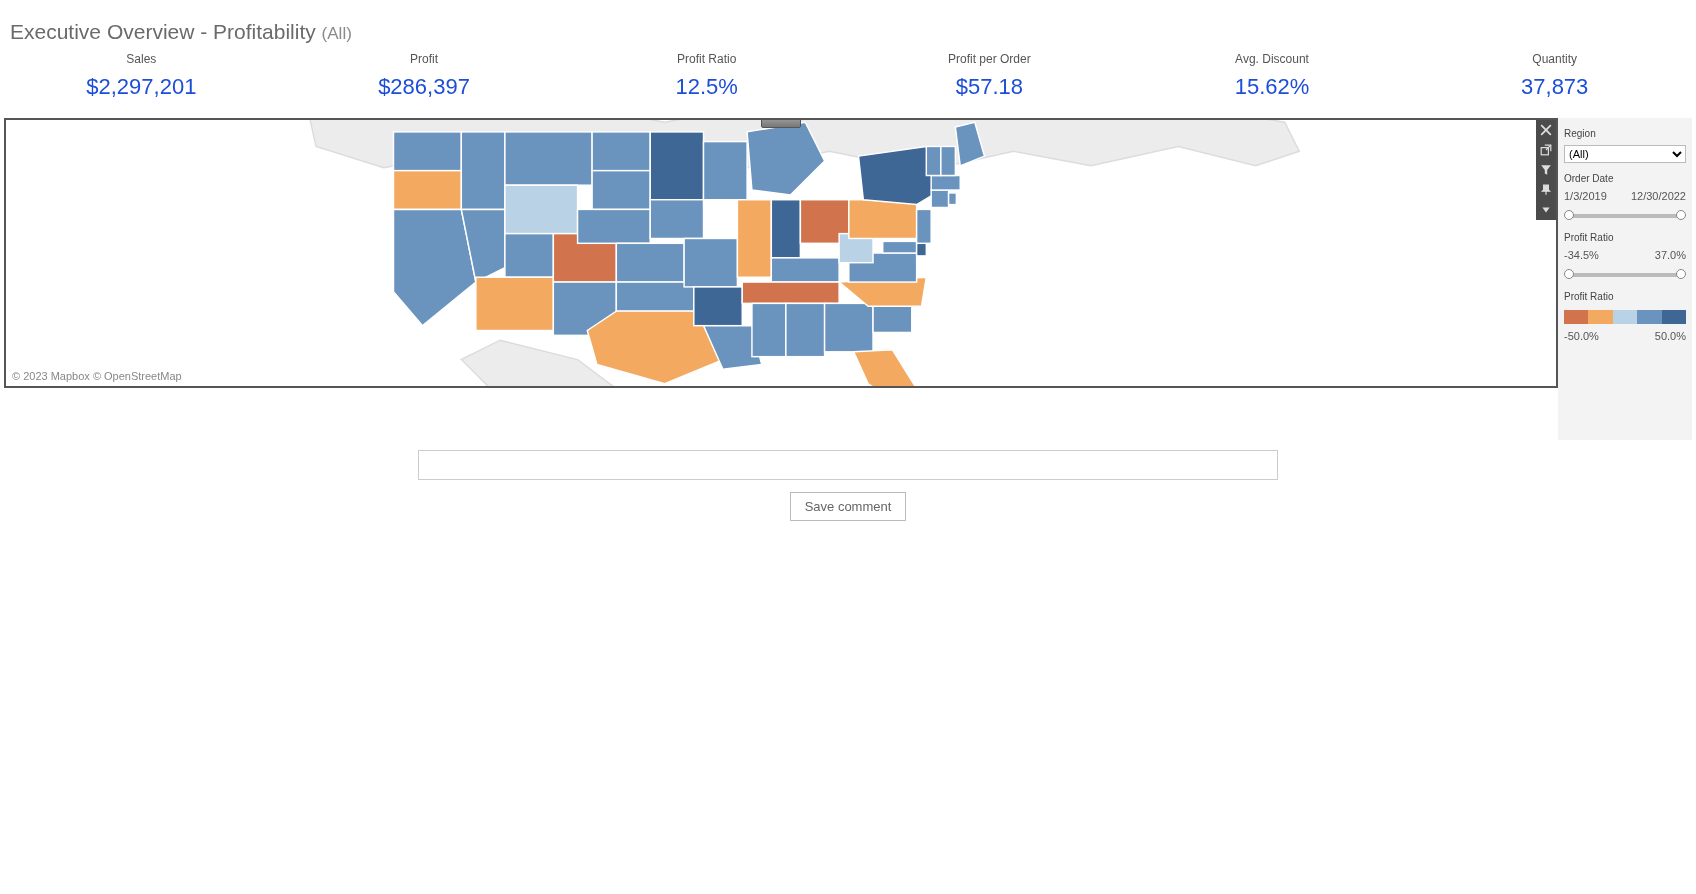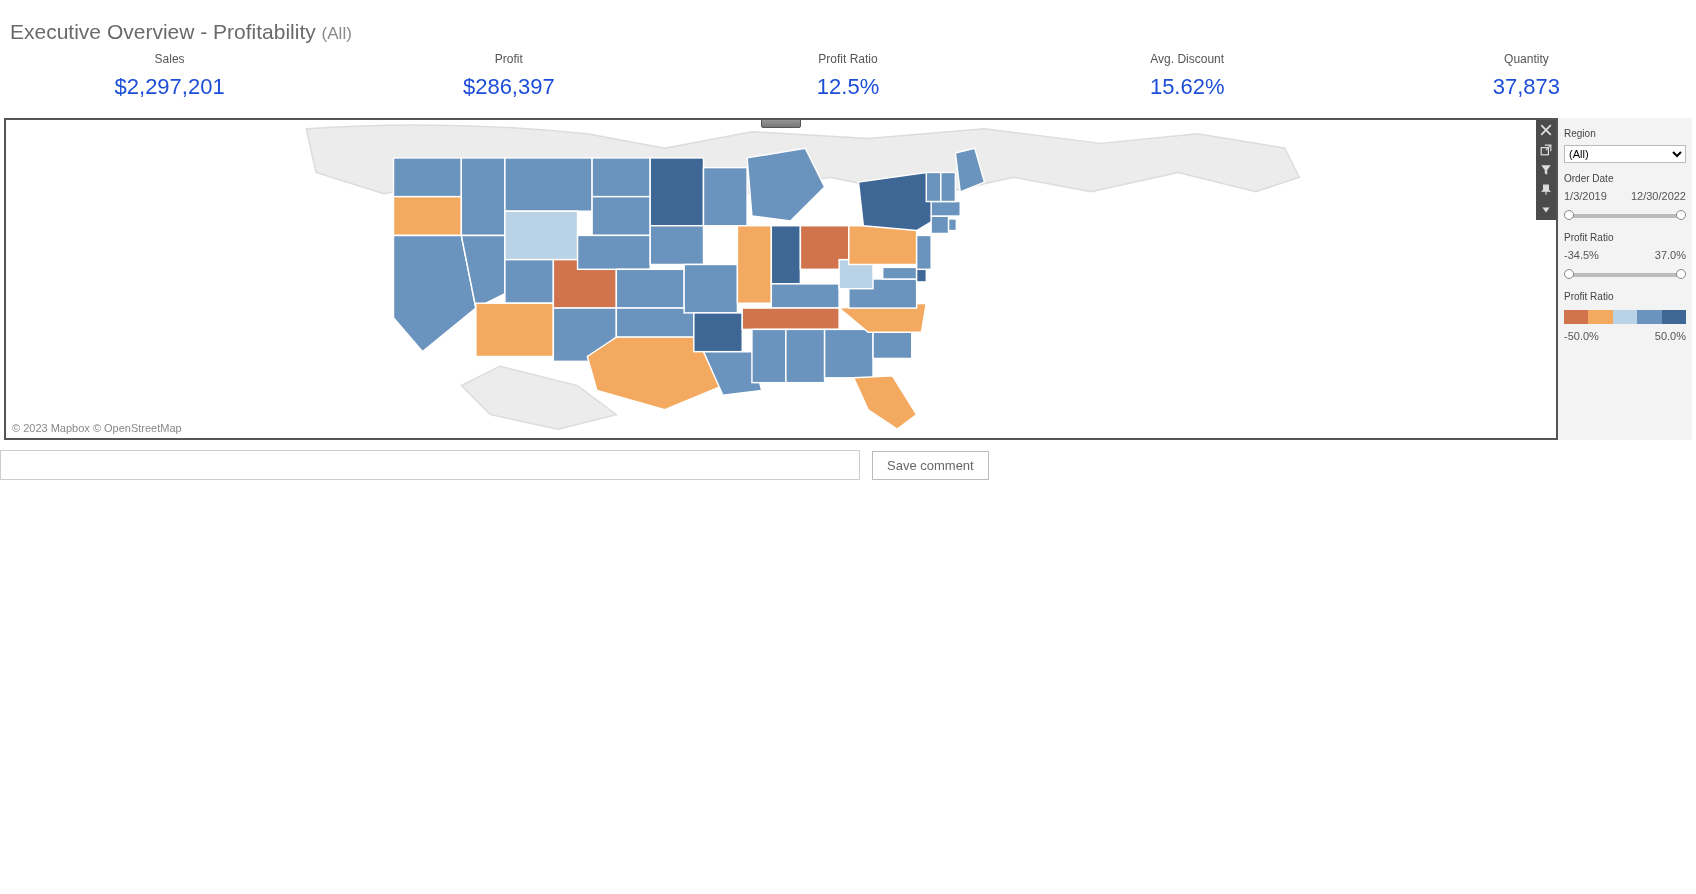--- a/index.html
+++ b/index.html
@@ -41,21 +41,21 @@
 
   .main-area {
     display: flex;
     width: calc(100% - 8px);
     margin-left: 4px;
   }
   .map-container {
     position: relative;
     flex: 1;
     border: 2px solid #555;
-    height: 322px;
+    height: 270px;
     overflow: hidden;
   }
   .map-handle {
     position: absolute;
     top: -2px;
     left: 50%;
     transform: translateX(-50%);
     width: 40px;
     height: 10px;
     background: linear-gradient(#999,#777);
@@ -152,21 +152,21 @@
   .legend-strip div { flex:1; }
   .legend-labels {
     display:flex;
     justify-content: space-between;
     font-size:11px;
   }
 
   .comment-area {
     margin-top: 10px;
     display:flex;
-    flex-direction:row;
+    flex-direction:column;
     align-items:center;
     gap: 12px;
   }
   .comment-area input[type=text] {
     width: 860px;
     height: 30px;
     border: 1px solid #ccc;
     padding: 0 6px;
     font-size: 13px;
   }
@@ -201,20 +201,24 @@
     <div class="kpi-label">Sales</div>
     <div class="kpi-value">$2,297,201</div>
   </div>
   <div class="kpi">
     <div class="kpi-label">Profit</div>
     <div class="kpi-value">$286,397</div>
   </div>
   <div class="kpi">
     <div class="kpi-label">Profit Ratio</div>
     <div class="kpi-value">12.5%</div>
+  </div>
+  <div class="kpi">
+    <div class="kpi-label">Profit per Order</div>
+    <div class="kpi-value">$57.18</div>
   </div>
   <div class="kpi">
     <div class="kpi-label">Avg. Discount</div>
     <div class="kpi-value">15.62%</div>
   </div>
   <div class="kpi">
     <div class="kpi-label">Quantity</div>
     <div class="kpi-value">37,873</div>
   </div>
 </div>

